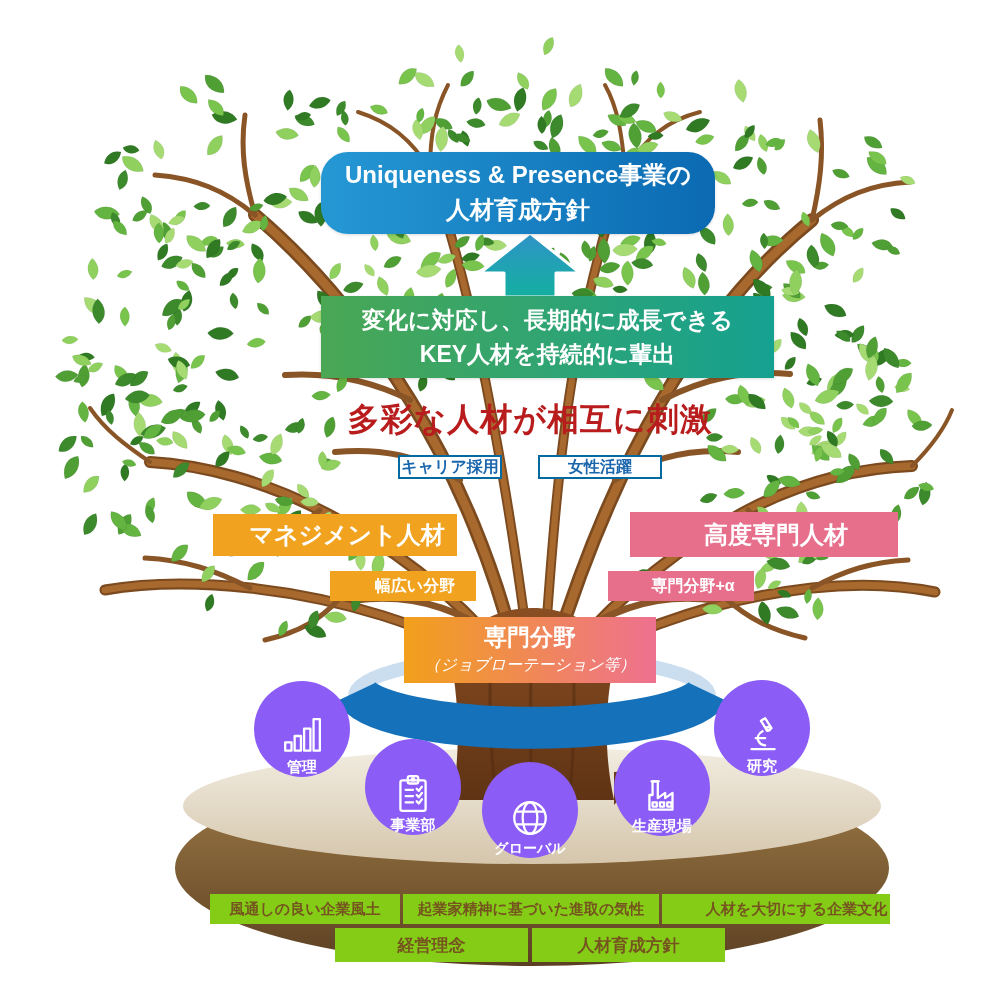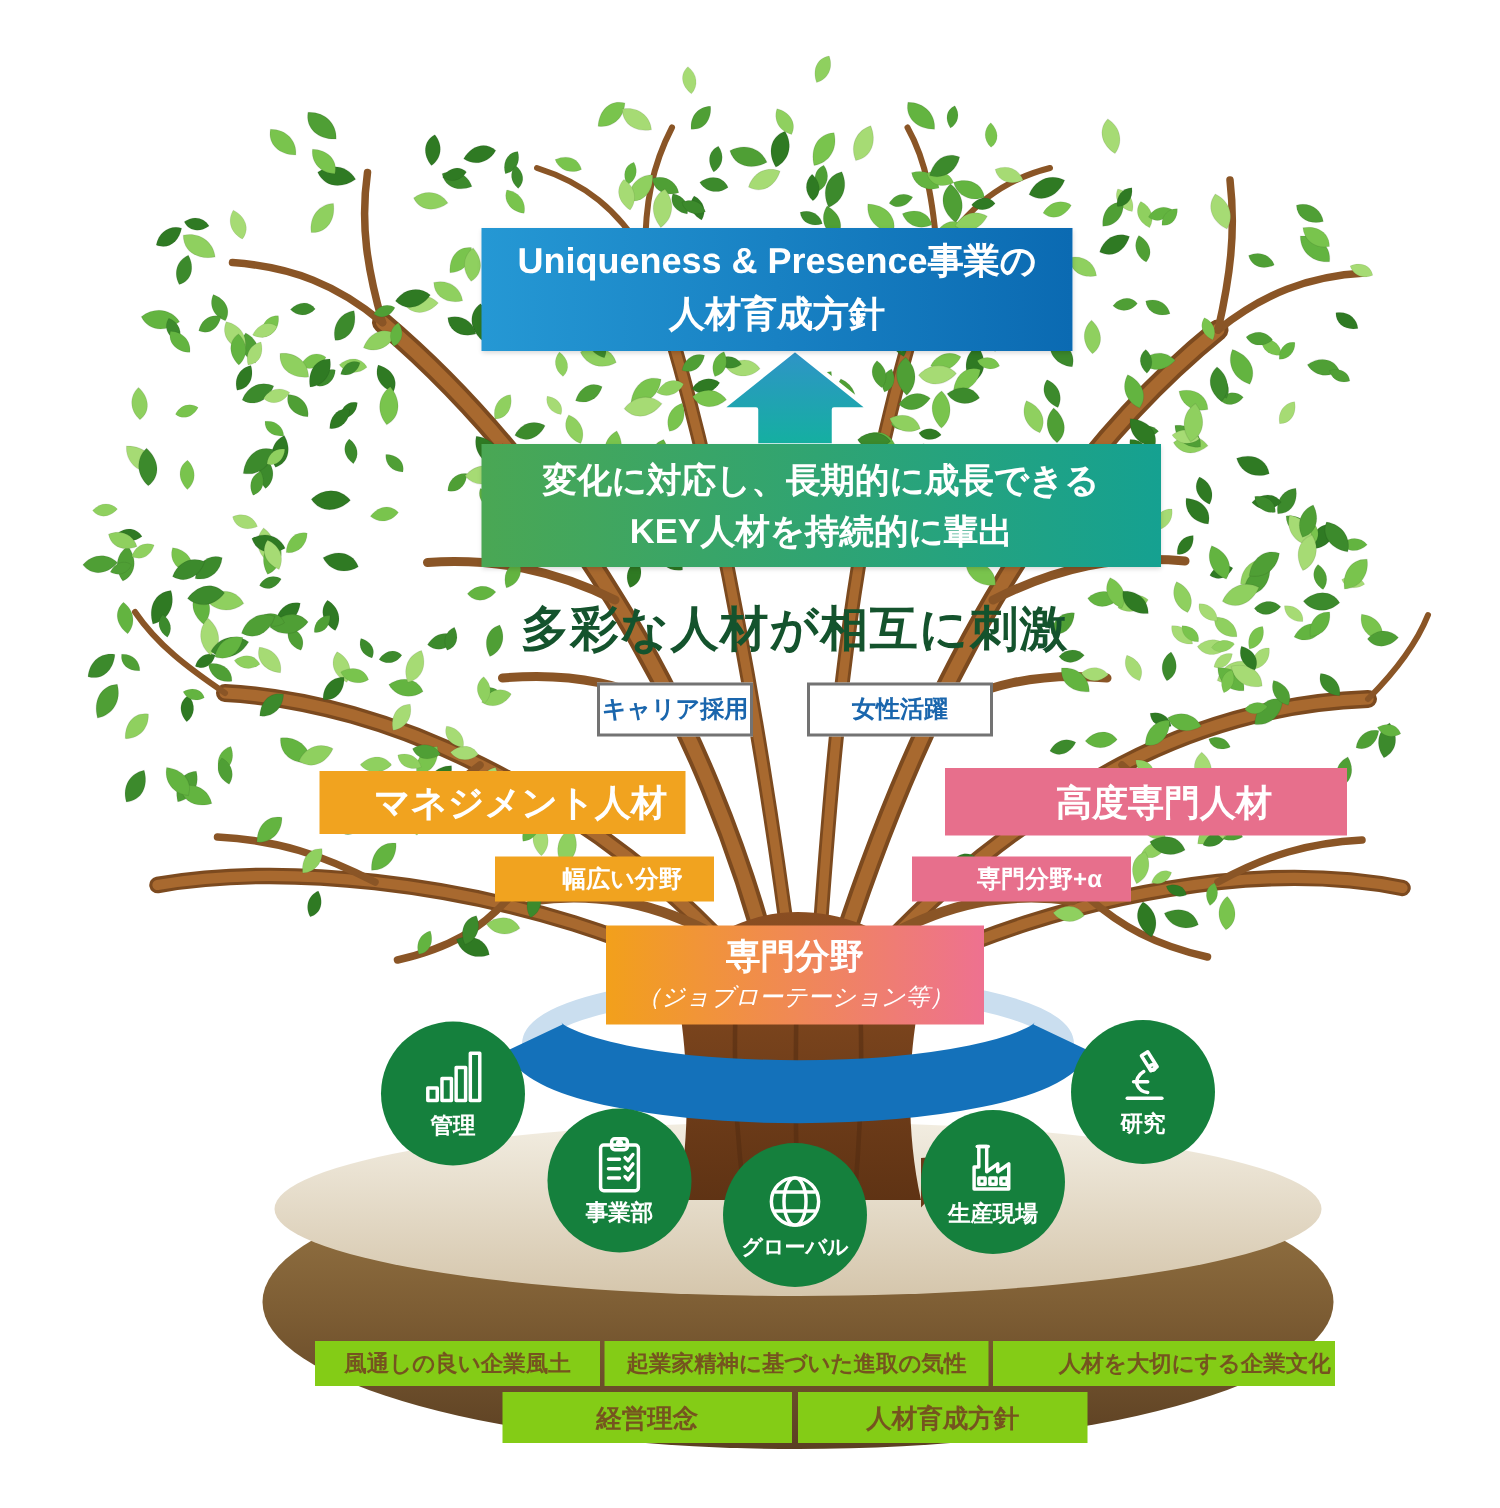--- a/index.html
+++ b/index.html
@@ -3,40 +3,40 @@
 <meta charset="utf-8">
 <style>
   html,body{margin:0;padding:0;background:#fff;}
   body{width:1000px;height:1005px;font-family:"Liberation Sans","DejaVu Sans",sans-serif;}
   #stage{position:relative;width:1000px;height:1005px;overflow:hidden;background:#fff;}
   .abs{position:absolute;}
   #tree-svg{position:absolute;left:0;top:0;z-index:1;}
   .overlay{z-index:5;}
   .goal-box{left:321px;top:152px;width:394px;height:82px;background:linear-gradient(90deg,#2598d4,#0b6ab2);
     display:flex;flex-direction:column;align-items:center;justify-content:center;color:#fff;font-weight:bold;
-    font-size:24px;line-height:1.45;text-align:center;box-shadow:0 1px 3px rgba(0,0,0,.15);}
+    font-size:24px;line-height:1.45;text-align:center;box-shadow:0 1px 3px rgba(0,0,0,.15);border-radius:27px;}
   .output-box{left:321px;top:296px;width:453px;height:82px;background:linear-gradient(90deg,#4aa754,#15a191);
     display:flex;flex-direction:column;align-items:center;justify-content:center;color:#fff;font-weight:bold;
     font-size:23px;line-height:1.5;text-align:center;box-shadow:0 1px 3px rgba(0,0,0,.15);}
-  .synergy{left:230px;top:398px;width:600px;text-align:center;color:#14532d;font-weight:bold;font-size:32px;letter-spacing:1px;}
-  .chip{height:36px;background:#fff;border:2px solid #737373;color:#1a66ad;font-weight:bold;font-size:16px;
+  .synergy{left:230px;top:398px;width:600px;text-align:center;color:#b91c1c;font-weight:bold;font-size:32px;letter-spacing:1px;}
+  .chip{height:24px;background:#fff;border:2px solid #0369a1;color:#1a66ad;font-weight:bold;font-size:16px;
     display:flex;align-items:center;justify-content:center;box-sizing:border-box;}
   .chip.career{left:398px;top:455px;width:104px;}
   .chip.women{left:538px;top:455px;width:124px;}
   .talent{display:flex;align-items:center;justify-content:center;color:#fff;font-weight:bold;padding-left:24px;}
   .mgmt{left:213px;top:514px;width:220px;height:42px;background:#f1a31f;font-size:24px;}
   .expert{left:630px;top:512px;width:244px;height:45px;background:#e76f8c;font-size:24px;}
   .mgmt-sub{left:330px;top:571px;width:122px;height:30px;background:#f1a31f;font-size:16px;font-weight:bold;}
   .expert-sub{left:608px;top:571px;width:122px;height:30px;background:#e76f8c;font-size:16px;font-weight:bold;}
   .exp-box{left:404px;top:617px;width:252px;height:66px;background:linear-gradient(90deg,#f2a01b,#ee7190);
     display:flex;flex-direction:column;align-items:center;justify-content:center;color:#fff;text-align:center;}
   .exp-box .t1{font-size:23px;font-weight:bold;line-height:1.2;}
   .exp-box .t2{font-size:16px;margin-top:4px;font-style:italic;}
-  .circle{width:96px;height:96px;border-radius:50%;background:#15803d;display:flex;flex-direction:column;
-    align-items:center;justify-content:center;color:#fff;z-index:6;}
+  .circle{width:96px;height:96px;border-radius:50%;background:#8b5cf6;display:flex;flex-direction:column;
+    align-items:center;justify-content:flex-end;color:#fff;z-index:6;}
   .circle .lbl{font-size:15px;font-weight:bold;margin-top:1px;white-space:nowrap;}
   .circle svg{display:block;}
   .fbox{background:#84cc16;color:#75541f;font-weight:bold;display:flex;align-items:center;justify-content:center;
     z-index:7;white-space:nowrap;margin-top:32px;}
   .frow1{top:862px;height:30px;font-size:15px;}
   .frow2{top:896px;height:34px;font-size:17px;}
 </style>
 </head>
 <body>
 

